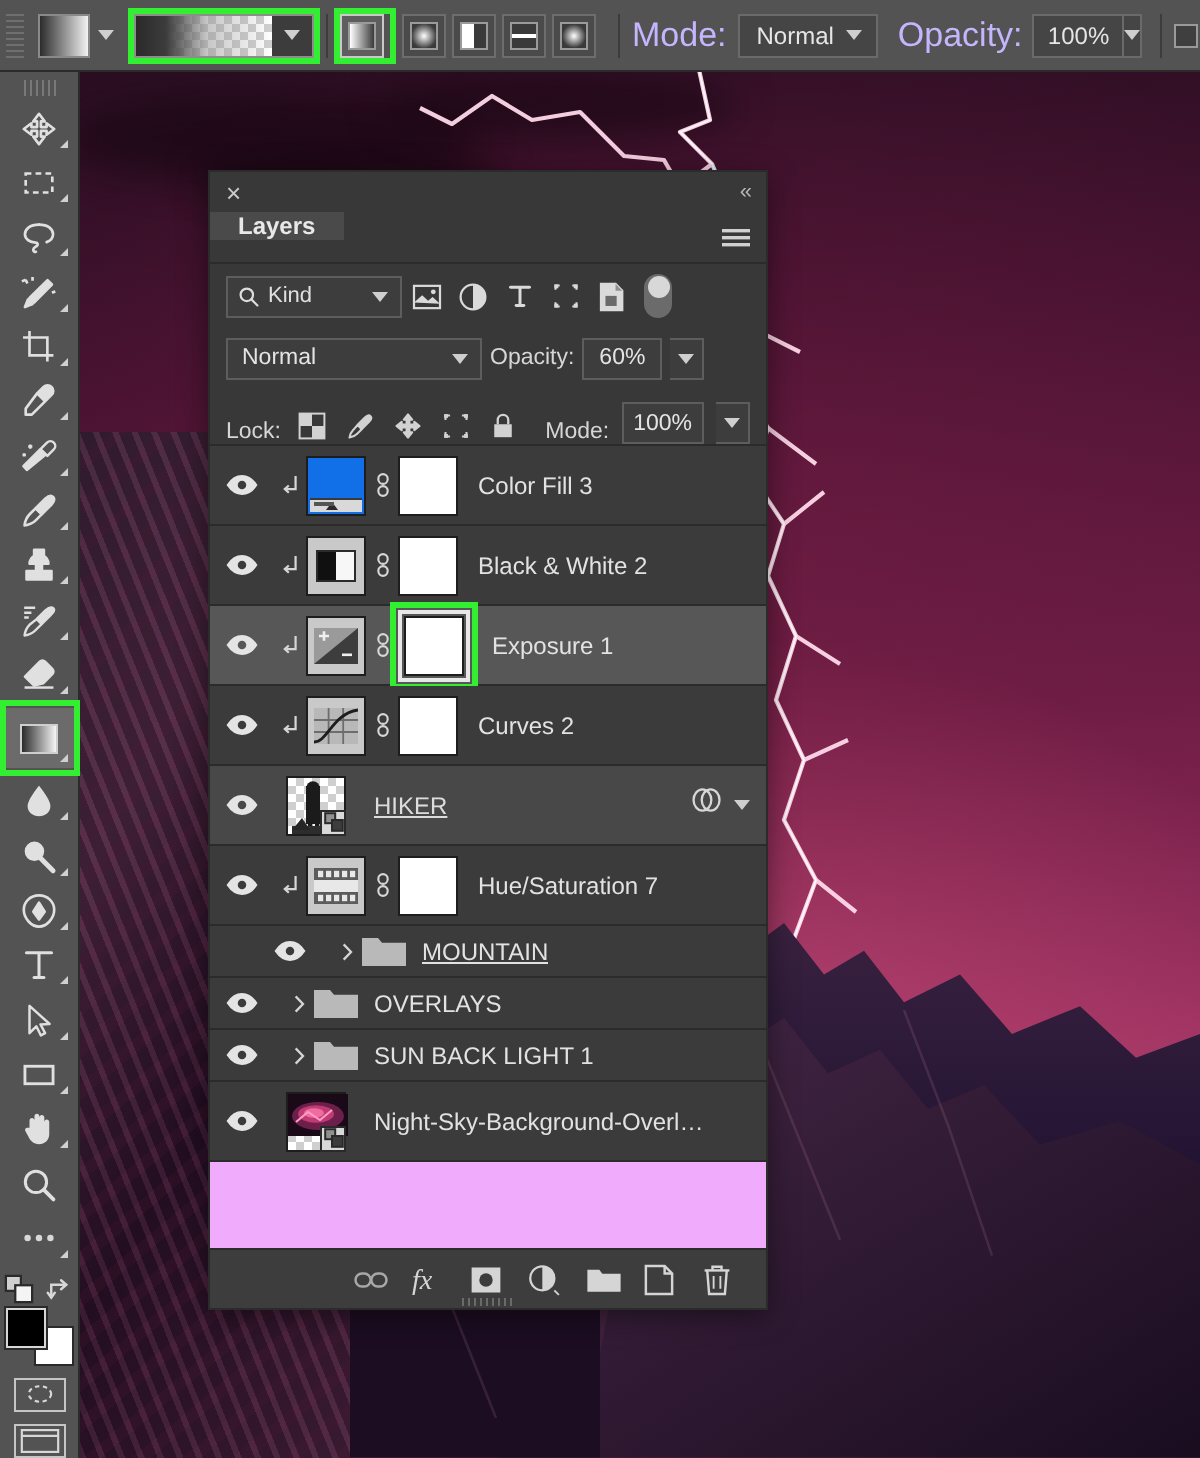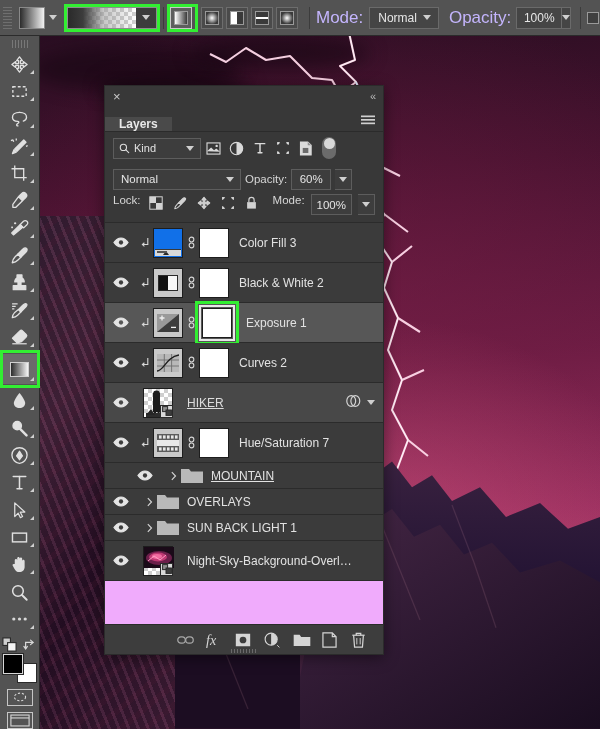--- a/index.html
+++ b/index.html
@@ -140,21 +140,21 @@
     position: absolute; left: 104px; top: 85px; width: 280px; height: 570px;
     background: #383838; border: 1px solid #2b2b2b;
     display:flex; flex-direction:column;
     box-shadow: 0 3px 14px rgba(0,0,0,.45);
   }
   .panel-topbar {
     height: 20px; background:#383838; display:flex; align-items:center;
     justify-content:space-between; padding: 0 8px; flex:none;
   }
   .panel-tabs {
-    height: 26px; background:#383838; display:flex; align-items:flex-end;
+    height: 26px; background:#383838; display:flex; align-items:flex-start;
     border-bottom:1px solid #2b2b2b; flex:none; position: relative;
   }
   .tab {
     display:flex; align-items:center; padding: 0 14px; font-size:12px;
     color:#e8e8e8; background:#4a4a4a; font-weight:bold;
   }
   .panel-menu { position:absolute; right:8px; top:7px; }
 
   .filter-row {
     height: 32px; display:flex; align-items:center; gap:2px;
@@ -182,21 +182,21 @@
   }
   .p-label { color:#d6d6d6; font-size:11.5px; white-space:nowrap; }
   .p-field {
     height:21px; min-width:40px; background:#3d3d3d; border:1px solid #5d5d5d;
     display:flex; align-items:center; justify-content:center;
     color:#e4e4e4; font-size:11.5px; padding:0 5px;
   }
   .p-step { width:17px; height:21px; background:#3d3d3d; border:1px solid #5d5d5d;
     border-left:none; display:flex; align-items:center; justify-content:center; }
 
-  .lock-row { height:28px; display:flex; align-items:flex-start; gap:6px; padding:0 8px; flex:none; }
+  .lock-row { height:28px; display:flex; align-items:flex-end; gap:6px; padding:0 8px; flex:none; }
   .lock-ico { width:18px; height:18px; display:flex; align-items:center; justify-content:center; }
 
   .layer-list { flex:1; overflow:hidden; border-top:1px solid #2b2b2b; background:#f0abfc; }
   .layer-row {
     height: 40px; display:flex; align-items:center;
     border-bottom:1px solid #2b2b2b; background:#3b3b3b; position:relative;
   }
   .layer-row.selected { background:#575757; }
   .eye-cell { width: 32px; display:flex; align-items:center; justify-content:center; flex:none; }
   .clip-cell { width: 16px; display:flex; align-items:center; justify-content:center; flex:none; }

